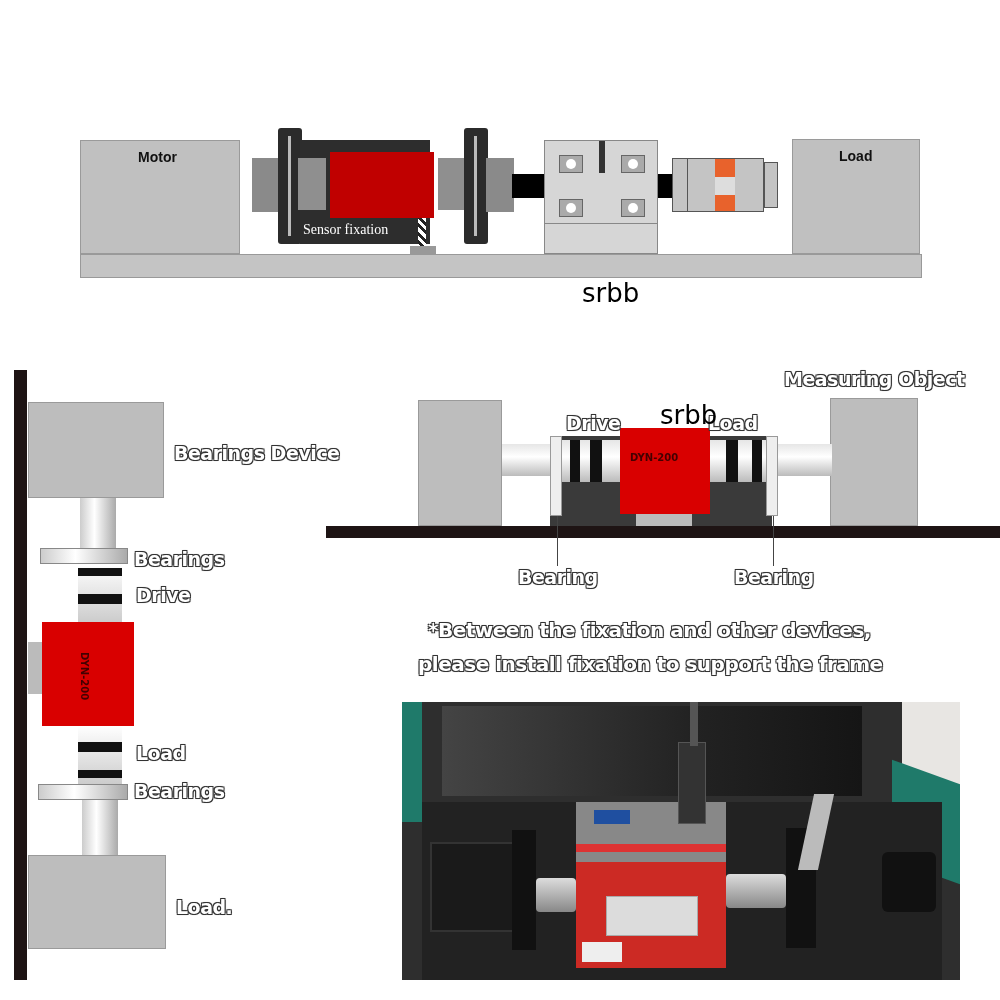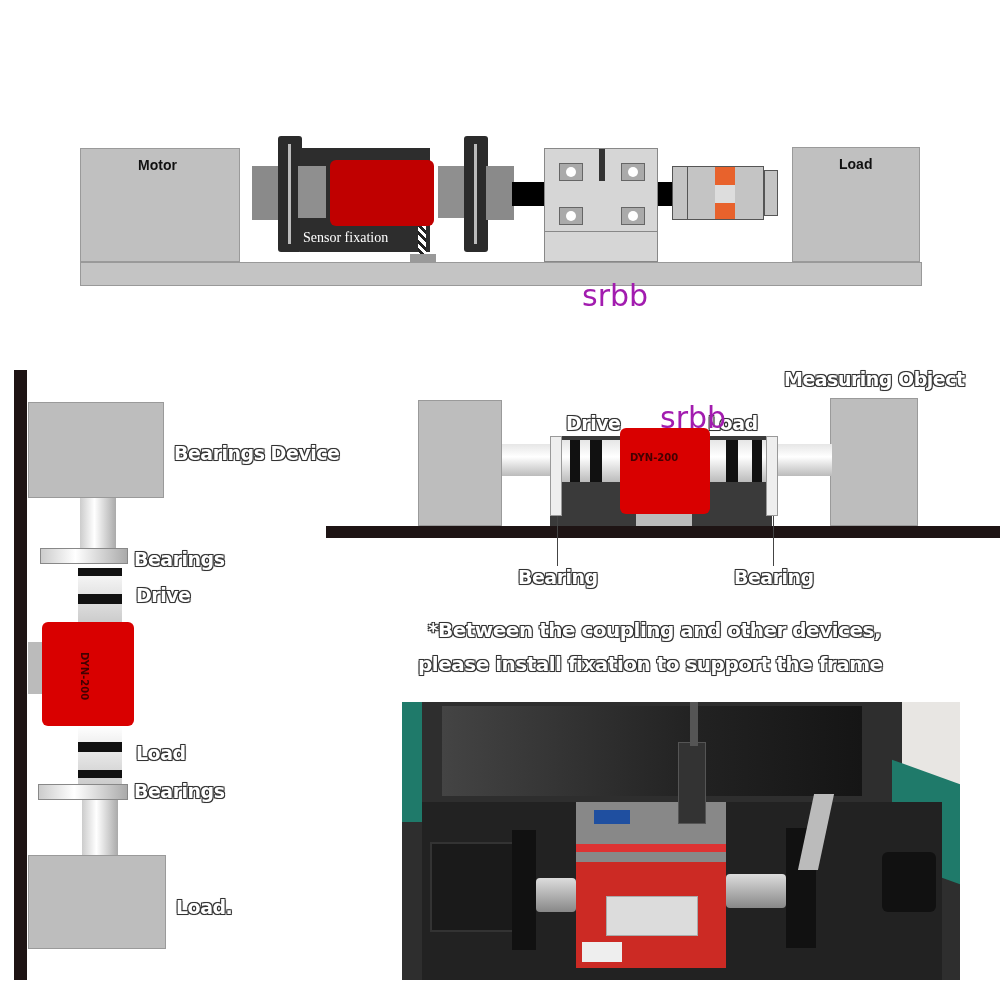--- a/index.html
+++ b/index.html
@@ -2,30 +2,30 @@
 <html><head>
 <meta charset="utf-8">
 <style>
   html,body{margin:0;padding:0;background:#fff;}
   body{width:1000px;height:1000px;position:relative;overflow:hidden;font-family:"DejaVu Sans",sans-serif;}
   .abs{position:absolute;box-sizing:border-box;}
   .gray{background:#bdbdbd;border:1px solid #9a9a9a;}
   .lbl-bold{font-family:"Liberation Sans",sans-serif;font-weight:bold;font-size:14px;color:#111;}
   .outline-text{font-family:"DejaVu Sans",sans-serif;font-size:19px;font-weight:bold;color:#fff;letter-spacing:-0.5px;
     text-shadow:-1px -1px 0 #333,1px -1px 0 #333,-1px 1px 0 #333,1px 1px 0 #333,0 0 2px #555;white-space:nowrap;}
-  .red{background:#d90000;border-radius:6px;}
+  .red{background:#d90000;}
   .shaft{background:linear-gradient(#e6e6e6,#fff 40%,#bbb);}
   .vshaft{background:linear-gradient(90deg,#ccc,#fff 40%,#aaa);}
   .flange{background:#2b2b2b;border-radius:3px;}
-  .watermark{font-family:"DejaVu Sans",sans-serif;font-size:30px;color:#a21caf;white-space:nowrap;}
+  .watermark{font-family:"DejaVu Sans",sans-serif;font-size:26px;color:#000000;white-space:nowrap;}
 </style>
 </head>
 <body>
 
-<div class="abs" style="left:0;top:8px;width:1000px;height:320px;">
+<div class="abs" style="left:0;top:0;width:1000px;height:320px;">
 
   <div class="abs" style="left:80px;top:254px;width:842px;height:24px;background:#c4c4c4;border:1px solid #999;"></div>
 
   <div class="abs gray" style="left:80px;top:140px;width:160px;height:114px;background:#c0c0c0;">
     <div class="abs lbl-bold" style="left:57px;top:8px;">Motor</div>
   </div>
 
   <div class="abs" style="left:252px;top:158px;width:30px;height:54px;background:#8a8a8a;"></div>
 
   <div class="abs flange" style="left:278px;top:128px;width:24px;height:116px;">
@@ -134,21 +134,21 @@
   <div class="abs" style="left:0;top:166px;width:674px;height:12px;background:#1e1414;"></div>
   <div class="abs outline-text" style="left:240px;top:52px;">Drive</div>
   <div class="abs outline-text" style="left:382px;top:52px;">Load</div>
   <div class="abs watermark" style="left:334px;top:40px;">srbb</div>
   <div class="abs" style="left:231px;top:156px;width:1px;height:50px;background:#444;"></div>
   <div class="abs" style="left:447px;top:156px;width:1px;height:50px;background:#444;"></div>
   <div class="abs outline-text" style="left:192px;top:206px;">Bearing</div>
   <div class="abs outline-text" style="left:408px;top:206px;">Bearing</div>
 </div>
 
-<div class="abs outline-text" style="left:428px;top:618px;font-size:20px;">*Between the coupling and other devices,</div>
+<div class="abs outline-text" style="left:428px;top:618px;font-size:20px;">*Between the fixation and other devices,</div>
 <div class="abs outline-text" style="left:418px;top:652px;font-size:20px;">please install fixation to support the frame</div>
 
 <div class="abs" style="left:402px;top:702px;width:558px;height:278px;background:#2e2e2e;overflow:hidden;">
   <div class="abs" style="left:40px;top:4px;width:420px;height:90px;background:linear-gradient(90deg,#444,#222 60%,#151515);"></div>
   <div class="abs" style="left:500px;top:0;width:58px;height:90px;background:#e8e6e3;"></div>
   <div class="abs" style="left:490px;top:70px;width:68px;height:100px;background:#1f7a6a;transform:skewY(20deg);"></div>
   <div class="abs" style="left:0;top:0;width:20px;height:120px;background:#1f7a6a;"></div>
   <div class="abs" style="left:20px;top:100px;width:520px;height:178px;background:#222;"></div>
   <div class="abs" style="left:28px;top:140px;width:90px;height:90px;background:#1a1a1a;border:2px solid #333;"></div>
   <div class="abs" style="left:110px;top:128px;width:24px;height:120px;background:#111;"></div>

